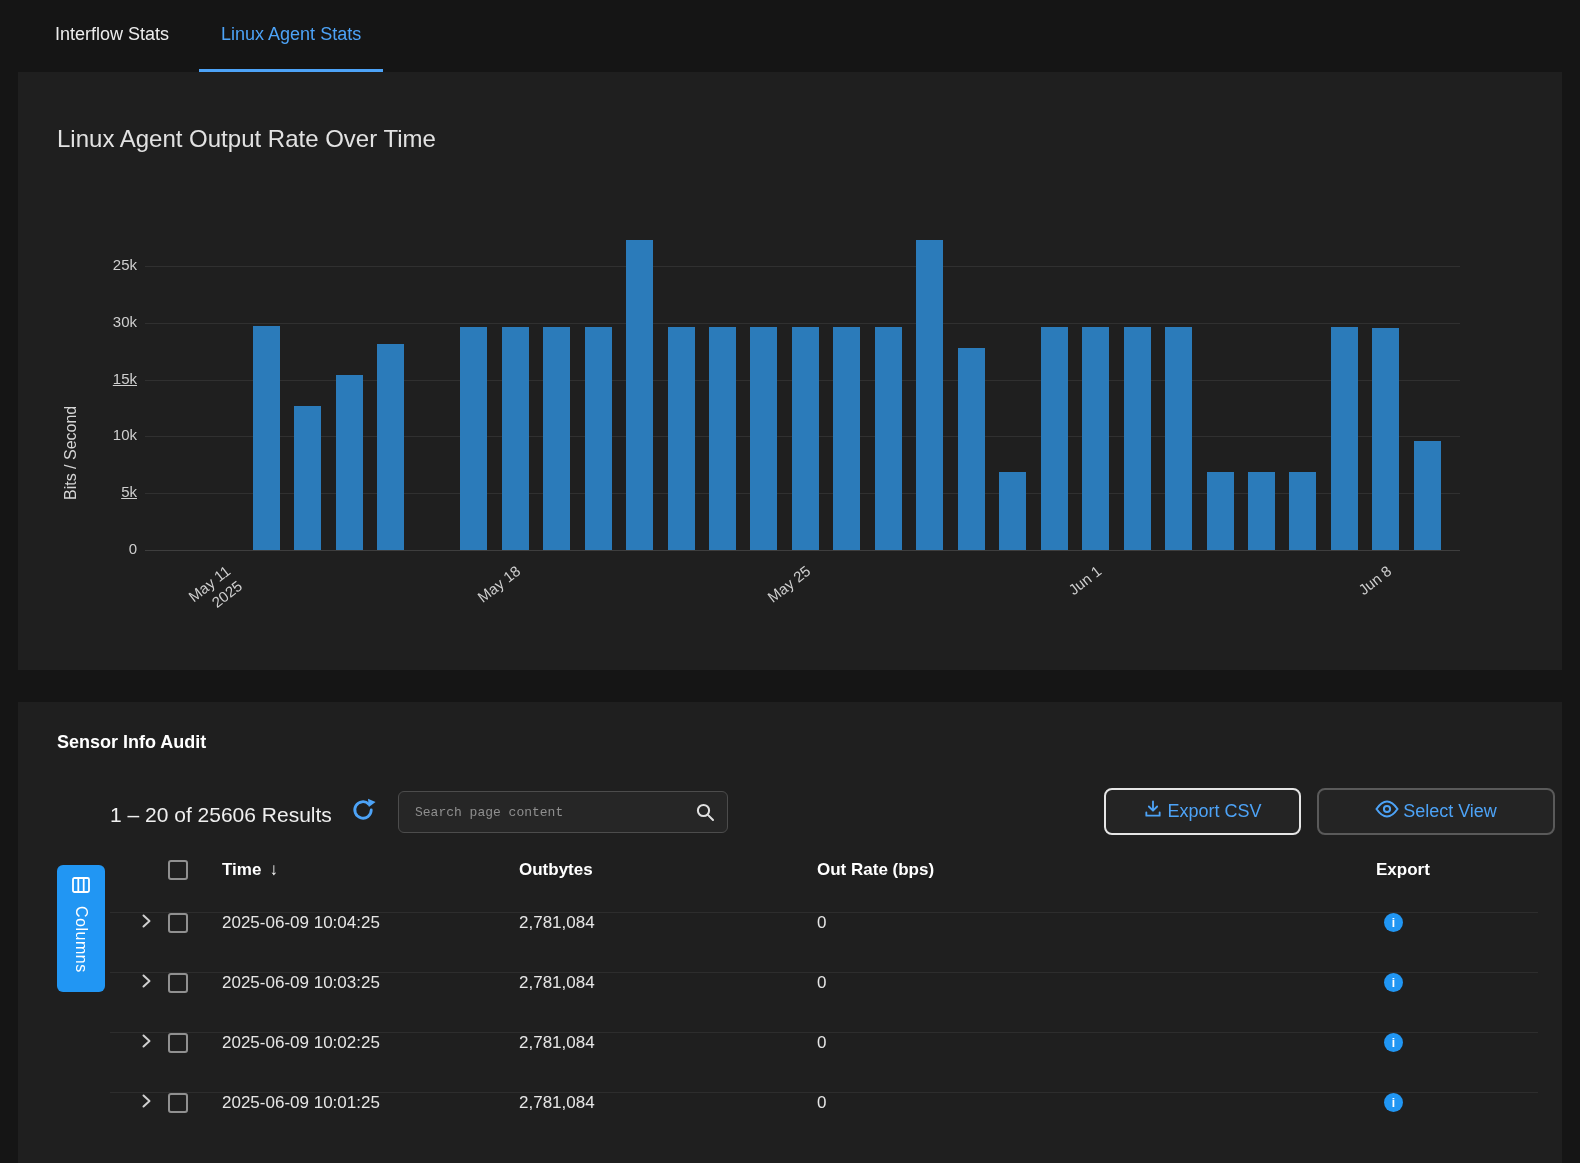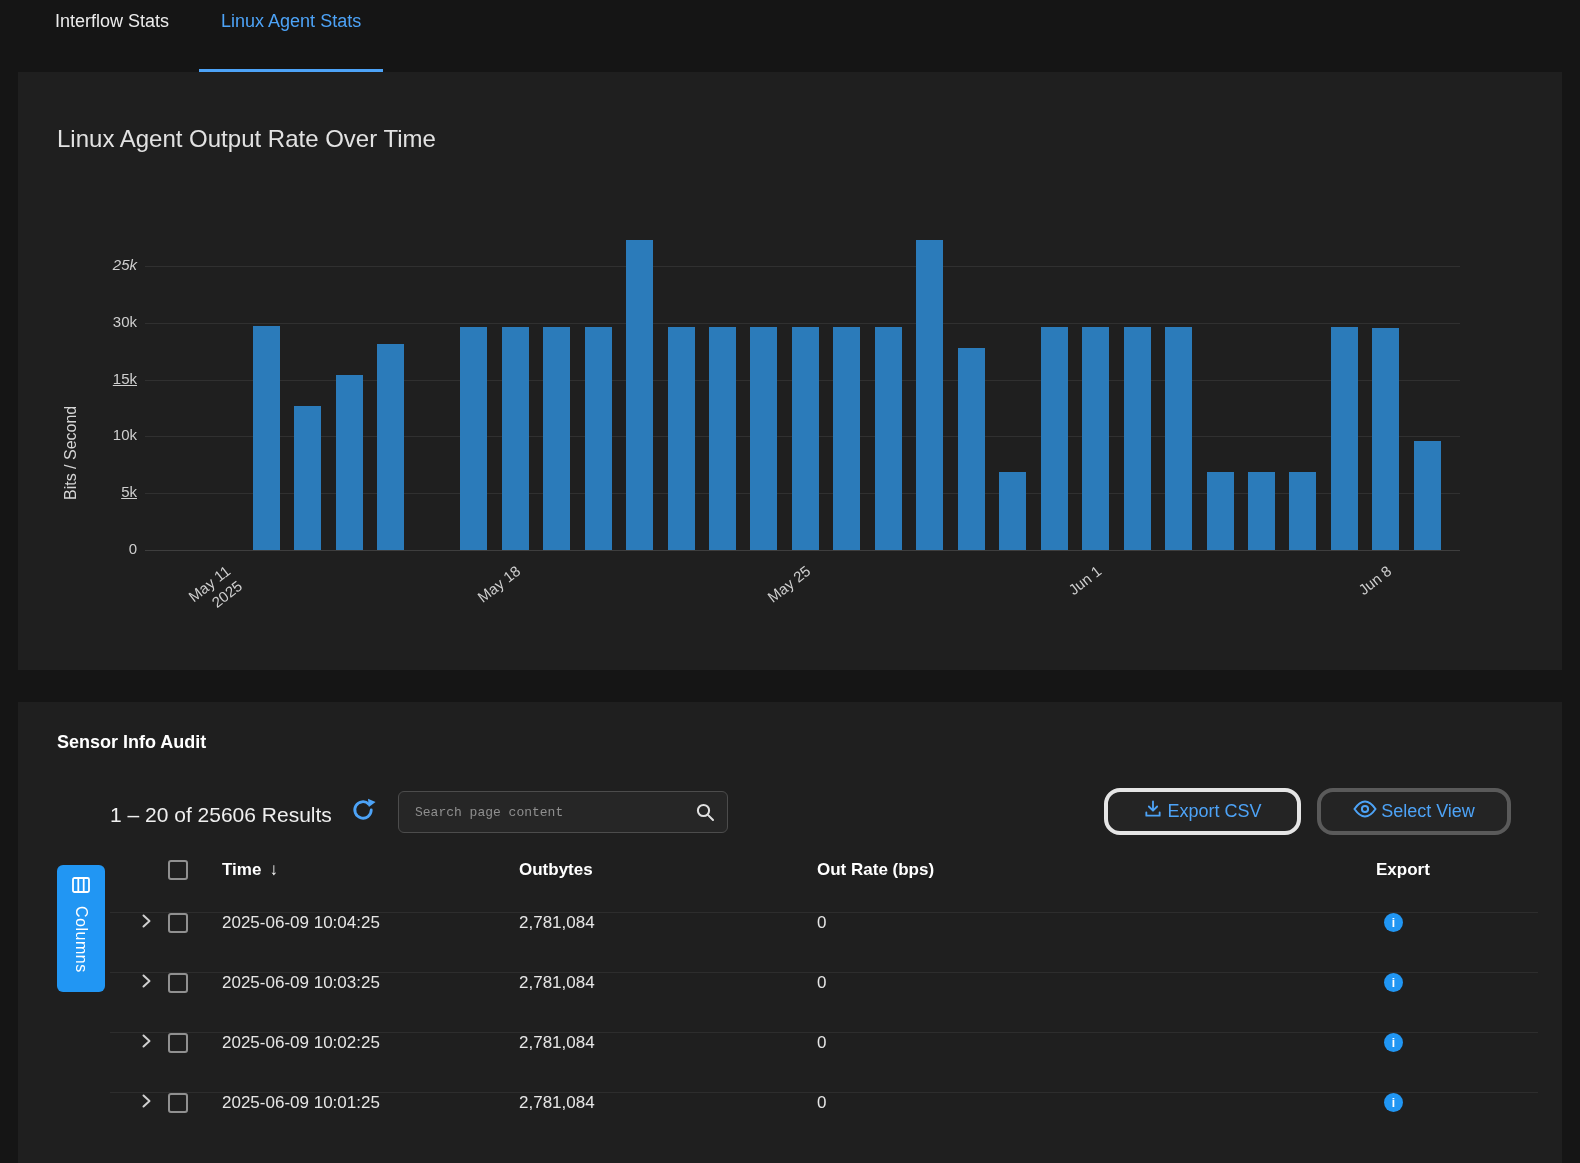--- a/index.html
+++ b/index.html
@@ -1,20 +1,20 @@
 <!DOCTYPE html>
 <html><head>
 <meta charset="utf-8">
 <style>
   *{box-sizing:border-box;margin:0;padding:0}
   html,body{width:1580px;height:1163px;background:#151515;font-family:"Liberation Sans","DejaVu Sans",sans-serif;color:#e8e8e8;overflow:hidden;position:relative}
 
   
   .tabbar{position:absolute;top:0;left:0;width:100%;height:72px;display:flex;align-items:stretch;padding-left:33px;gap:8px}
-  .tab{display:flex;padding:11px 22px;font-size:18px;color:#ececec;border-bottom:3px solid transparent;cursor:pointer}
+  .tab{display:flex;align-items:center;padding:11px 22px;font-size:18px;color:#ececec;border-bottom:3px solid transparent;cursor:pointer}
   .tab.active{color:#4da3f7;border-bottom-color:#4da3f7}
 
   
   .chart-panel{position:absolute;left:18px;top:72px;width:1544px;height:598px;background:#1f1f1f}
   .chart-title{position:absolute;left:39px;top:53px;font-size:24px;color:#e2e2e2}
   .ylabel{position:absolute;left:44px;top:253px;height:175px;display:flex;align-items:center;writing-mode:vertical-rl;transform:rotate(180deg);font-size:16px;color:#d6d6d6}
   #plot{position:absolute;inset:0}
   .gridline{position:absolute;height:1px;background:#303030}
   .gridline.zero{background:#3e3e3e}
   .ytick{position:absolute;left:39px;width:80px;text-align:right;font-size:15px;color:#cfcfcf;height:20px}
@@ -23,23 +23,23 @@
 
   
   .table-panel{position:absolute;left:18px;top:702px;width:1544px;height:461px;background:#1f1f1f}
   .section-title{position:absolute;left:39px;top:30px;font-size:18px;font-weight:700;color:#fff}
   .results{position:absolute;left:92px;top:101px;font-size:21px;color:#efefef}
   .refresh-btn{position:absolute;left:330px;top:95px;width:30px;height:30px;display:flex;align-items:center;justify-content:center;cursor:pointer}
   .search-box{position:absolute;left:380px;top:89px;width:330px;height:42px;background:#262626;border:1px solid #4c4c4c;border-radius:6px;display:flex;align-items:center;padding:0 12px 0 16px}
   .search-input{flex:1;background:transparent;border:none;outline:none;color:#e0e0e0;font-size:13px;font-family:Liberation Mono, monospace;min-width:0}
   .search-input::placeholder{color:#8f8f8f}
   .sicon{display:flex;align-items:center}
-  .btn{position:absolute;top:86px;height:47px;background:#242424;border:4px solid #e5e5e5;border-radius:16px;color:#4da3f7;font-size:18px;display:flex;align-items:center;justify-content:center;gap:4px;cursor:pointer}
+  .btn{position:absolute;top:86px;height:47px;background:#242424;border:2px solid #e5e5e5;border-radius:8px;color:#4da3f7;font-size:18px;display:flex;align-items:center;justify-content:center;gap:4px;cursor:pointer}
   .btn.export{left:1086px;width:197px}
-  .btn.select{left:1299px;width:194px;border-color:#5a5a5a}
+  .btn.select{left:1299px;width:238px;border-color:#5a5a5a}
 
   .columns-btn{position:absolute;left:39px;top:163px;width:48px;height:127px;background:#2196f3;border-radius:6px;display:flex;flex-direction:column;align-items:center;padding-top:12px;gap:9px;cursor:pointer}
   .cols-label{writing-mode:vertical-rl;font-size:16px;color:#fff;letter-spacing:.5px}
 
   .grid{position:absolute;left:92px;top:158px;width:1428px}
   .trow{display:flex;align-items:flex-start;height:60px;border-top:1px solid #2d2d2d;font-size:17px;color:#e6e6e6}
   .trow.thead{height:52px;border-top:none;font-weight:700;color:#fff}
   .cell{display:flex;align-items:center}
   .c-exp{width:58px;padding-left:31px}
   .c-check{width:54px}
@@ -72,21 +72,21 @@
       <div class="ytick" style="top: 468px;">0</div>
       <div class="gridline" style="top: 421.2px; left: 127px; width: 1315px;"></div>
       <div class="ytick" style="top: 411.2px; text-decoration: underline;">5k</div>
       <div class="gridline" style="top: 364.4px; left: 127px; width: 1315px;"></div>
       <div class="ytick" style="top: 354.4px;">10k</div>
       <div class="gridline" style="top: 307.6px; left: 127px; width: 1315px;"></div>
       <div class="ytick" style="top: 297.6px; text-decoration: underline;">15k</div>
       <div class="gridline" style="top: 250.8px; left: 127px; width: 1315px;"></div>
       <div class="ytick" style="top: 240.8px;">30k</div>
       <div class="gridline" style="top: 194px; left: 127px; width: 1315px;"></div>
-      <div class="ytick" style="top: 184px; font-style: italic;">25k</div>
+      <div class="ytick" style="top: 184px;">25k</div>
       <div class="bar" title="May 12: 19700" style="left: 234.96px; top: 254.208px; height: 223.792px; width: 27px; background: rgb(43, 123, 186);"></div>
       <div class="bar" title="May 13: 12700" style="left: 276.42px; top: 333.728px; height: 144.272px; width: 27px; background: rgb(43, 123, 186);"></div>
       <div class="bar" title="May 14: 15400" style="left: 317.88px; top: 303.056px; height: 174.944px; width: 27px; background: rgb(43, 123, 186);"></div>
       <div class="bar" title="May 15: 18100" style="left: 359.34px; top: 272.384px; height: 205.616px; width: 27px; background: rgb(43, 123, 186);"></div>
       <div class="bar" title="May 17: 19600" style="left: 442.26px; top: 255.344px; height: 222.656px; width: 27px; background: rgb(43, 123, 186);"></div>
       <div class="bar" title="May 18: 19600" style="left: 483.72px; top: 255.344px; height: 222.656px; width: 27px; background: rgb(43, 123, 186);"></div>
       <div class="bar" title="May 19: 19600" style="left: 525.18px; top: 255.344px; height: 222.656px; width: 27px; background: rgb(43, 123, 186);"></div>
       <div class="bar" title="May 20: 19600" style="left: 566.64px; top: 255.344px; height: 222.656px; width: 27px; background: rgb(43, 123, 186);"></div>
       <div class="bar" title="May 21: 27300" style="left: 608.1px; top: 167.872px; height: 310.128px; width: 27px; background: rgb(43, 123, 186);"></div>
       <div class="bar" title="May 22: 19600" style="left: 649.56px; top: 255.344px; height: 222.656px; width: 27px; background: rgb(43, 123, 186);"></div>

